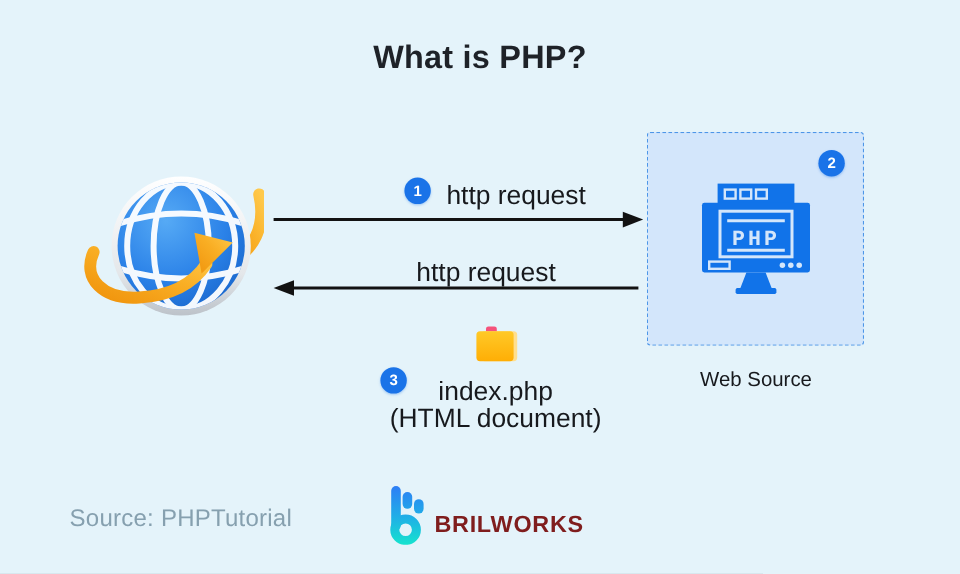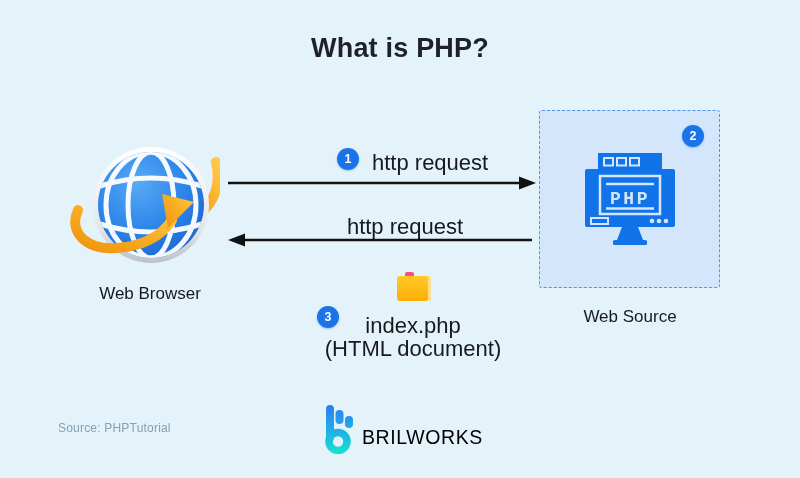--- a/index.html
+++ b/index.html
@@ -53,31 +53,31 @@
     left:539px;top:110px;
     width:181px;height:178px;
     background:#D3E6FB;
     border:1.6px dashed #4D96E8;
     border-radius:3px;
     box-sizing:border-box;
   }
 
   .source-text{
     left:58px;top:421px;
-    font-size:12px;
+    font-size:20px;
     color:#86A0AF;
     letter-spacing:.2px;
   }
 
   .brand-text{
     left:362px;top:426px;
     font-size:19.5px;
-    font-weight:400;
+    font-weight:700;
     letter-spacing:.6px;
-    color:#000000;
+    color:#7f1d1d;
   }
 </style>
 </head>
 <body>
 
 <div class="canvas">
 
   <div class="abs title">What is PHP?</div>
 
   <svg class="abs" style="left:70px;top:140px" width="150" height="138" viewBox="0 0 150 138">
@@ -110,21 +110,20 @@
     <g clip-path="url(#globeClip)" stroke="#FFFFFF" stroke-width="5" fill="none" opacity="0.95">
       <ellipse cx="81" cy="65" rx="23" ry="53"></ellipse>
       <ellipse cx="81" cy="65" rx="45" ry="53"></ellipse>
       <path d="M 30,46 Q 81,30 132,46"></path>
       <path d="M 30,84 Q 81,100 132,84"></path>
     </g>
 
     <path d="M 8,70 C -2,92 16,110 46,108 C 78,106 94,92 102,80" fill="none" stroke="url(#swooshGrad)" stroke-width="10" stroke-linecap="round"></path>
     <path d="M 92,54 L 124,62 L 98,88 Z" fill="url(#swooshGrad)"></path>
   </svg>
-  <div class="abs node-label" style="left:70px;top:284px;width:160px">Web Browser</div>
 
   <svg class="abs" style="left:226px;top:175px" width="312" height="16" viewBox="0 0 312 16">
     <line x1="2" y1="8" x2="294" y2="8" stroke="#121212" stroke-width="2.5"></line>
     <polygon points="293,1.5 310,8 293,14.5" fill="#121212"></polygon>
   </svg>
   <div class="abs badge" style="left:337px;top:148px">1</div>
   <div class="abs flow-label" style="left:372px;top:150px">http request</div>
 
   <svg class="abs" style="left:226px;top:232px" width="312" height="16" viewBox="0 0 312 16">
     <line x1="18" y1="8" x2="306" y2="8" stroke="#121212" stroke-width="2.5"></line>

